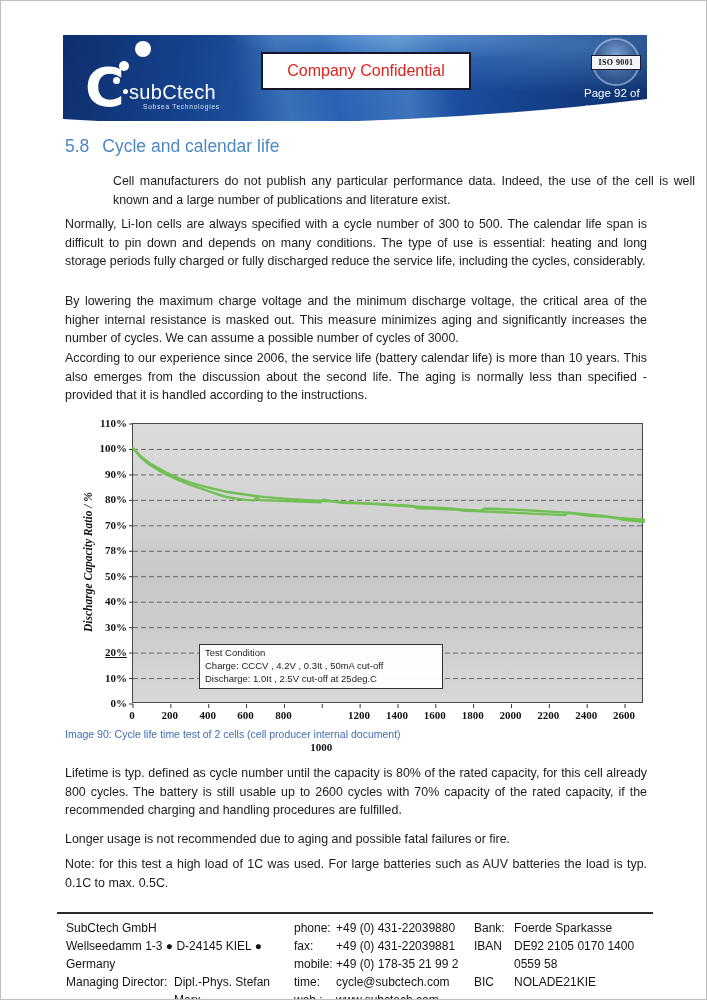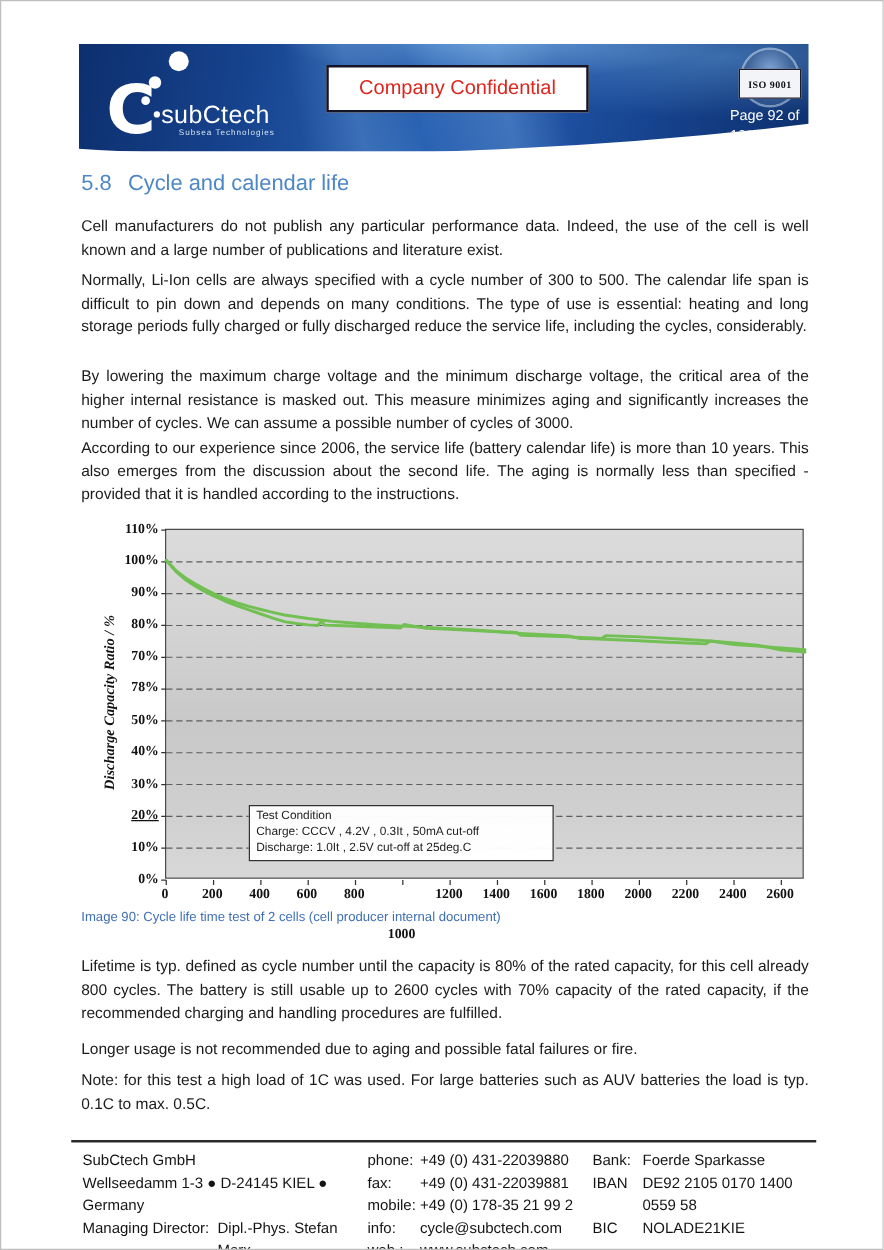--- a/index.html
+++ b/index.html
@@ -35,32 +35,32 @@
     position:absolute; left:198px; top:17px; width:210px; height:38px;
     background:#fff; border:2px solid #15152a; display:flex; align-items:center; justify-content:center;
     font-size:16px; color:#dd241d;
   }
   .iso {
     position:absolute; left:531px; top:5px; width:44px; height:44px; border-radius:50%;
     background:radial-gradient(circle at 50% 35%, #7ea3d4 0%, #44699f 45%, #2f5590 70%, #274a82 100%);
     box-shadow:0 0 0 2px rgba(220,232,245,.5);
   }
   .iso-band {
-    position:absolute; left:-3px; right:-3px; top:15px; height:24px;
+    position:absolute; left:-3px; right:-3px; top:15px; height:15px;
     background:#f2f4f7; border:1px solid #1c1c2e; display:flex; align-items:center; justify-content:center;
     font:700 8px "Liberation Serif", serif; color:#101018; letter-spacing:.4px;
   }
   .page-of   { position:absolute; left:521px; top:52px; font-size:11.5px; color:#fff; }
   .page-of2  { position:absolute; left:521px; top:68px; font-size:11.5px; color:#fff; }
   
   .h1 { position:absolute; left:64px; top:135px; font-size:17.5px; color:#4e87c5; }
   .h1 .num { margin-right:13px; }
   .para { position:absolute; left:64px; width:582px; font-size:12.4px; line-height:1.5;
           text-align:justify; color:#1b1b1b; }
-  .p1 { top:171px; } .p2 { top:214px; } .p3 { top:291px; } .p4 { top:348px; }
+  .p1 { top:171px;margin-left:48px; } .p2 { top:214px; } .p3 { top:291px; } .p4 { top:348px; }
   .p5 { top:763px; } .p6 { top:829px; } .p7 { top:854px; }
   
   .chart { position:absolute; left:64px; top:413px; width:582px; height:312px; background:#fff; }
   .plot {
     position:absolute; left:67px; top:9px; width:511px; height:280px;
     border:1px solid #4a4a4a;
     background:linear-gradient(180deg,#dbdbdb 0%,#d3d3d3 30%,#c8c8c8 55%,#cfcfcf 80%,#d8d8d8 100%);
   }
   .plot svg { position:absolute; left:0; top:0; overflow:visible; }
   .yticks { position:absolute; left:16px; top:9px; width:46px; height:280px; }
@@ -238,21 +238,21 @@
       </div>
       <div class="f-row">
         <span class="f-lab2">fax:</span>
         <span>+49 (0) 431-22039881</span>
       </div>
       <div class="f-row">
         <span class="f-lab2">mobile:</span>
         <span>+49 (0) 178-35 21 99 2</span>
       </div>
       <div class="f-row">
-        <span class="f-lab2">info:</span>
+        <span class="f-lab2">time:</span>
         <span>cycle@subctech.com</span>
       </div>
       <div class="f-row">
         <span class="f-lab2">web :</span>
         <span>www.subctech.com</span>
       </div>
     </div>
     <div class="f-col3">
       <div class="f-row">
         <span class="f-lab3">Bank:</span>

